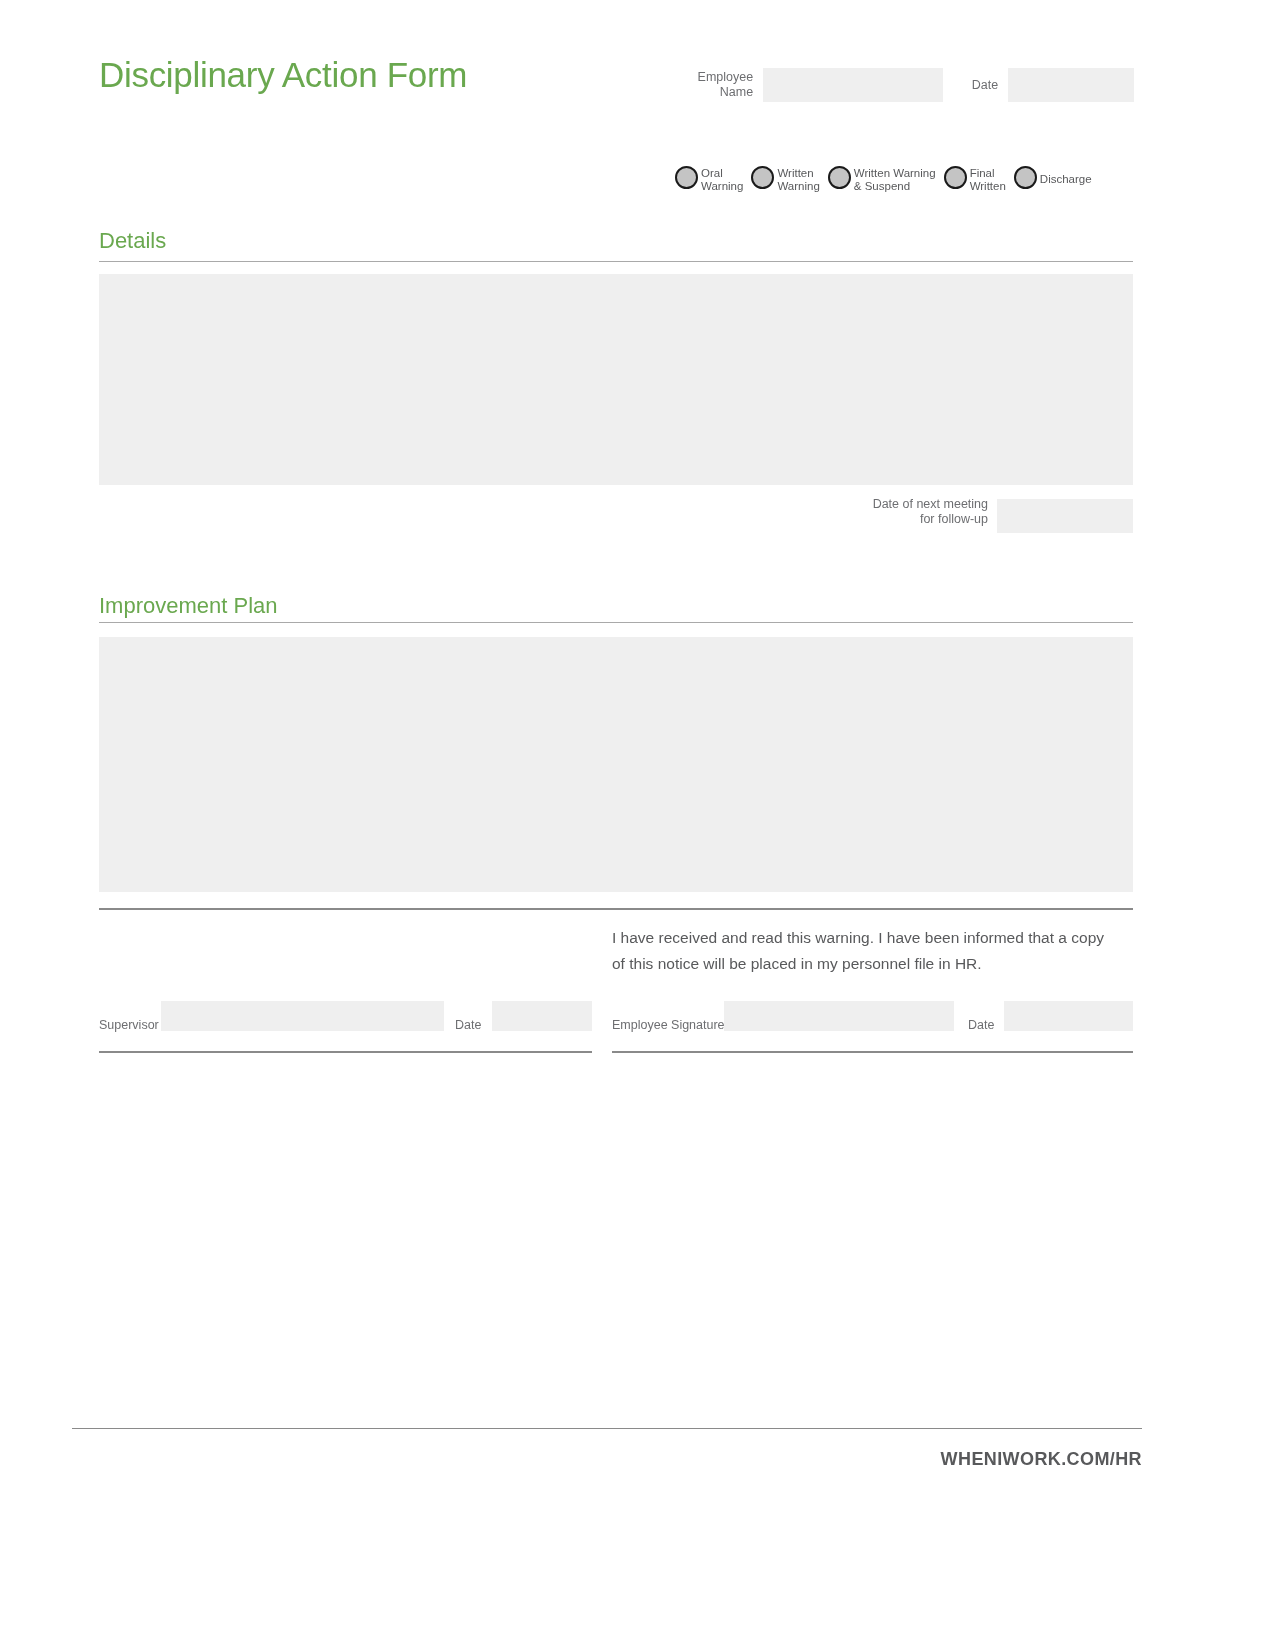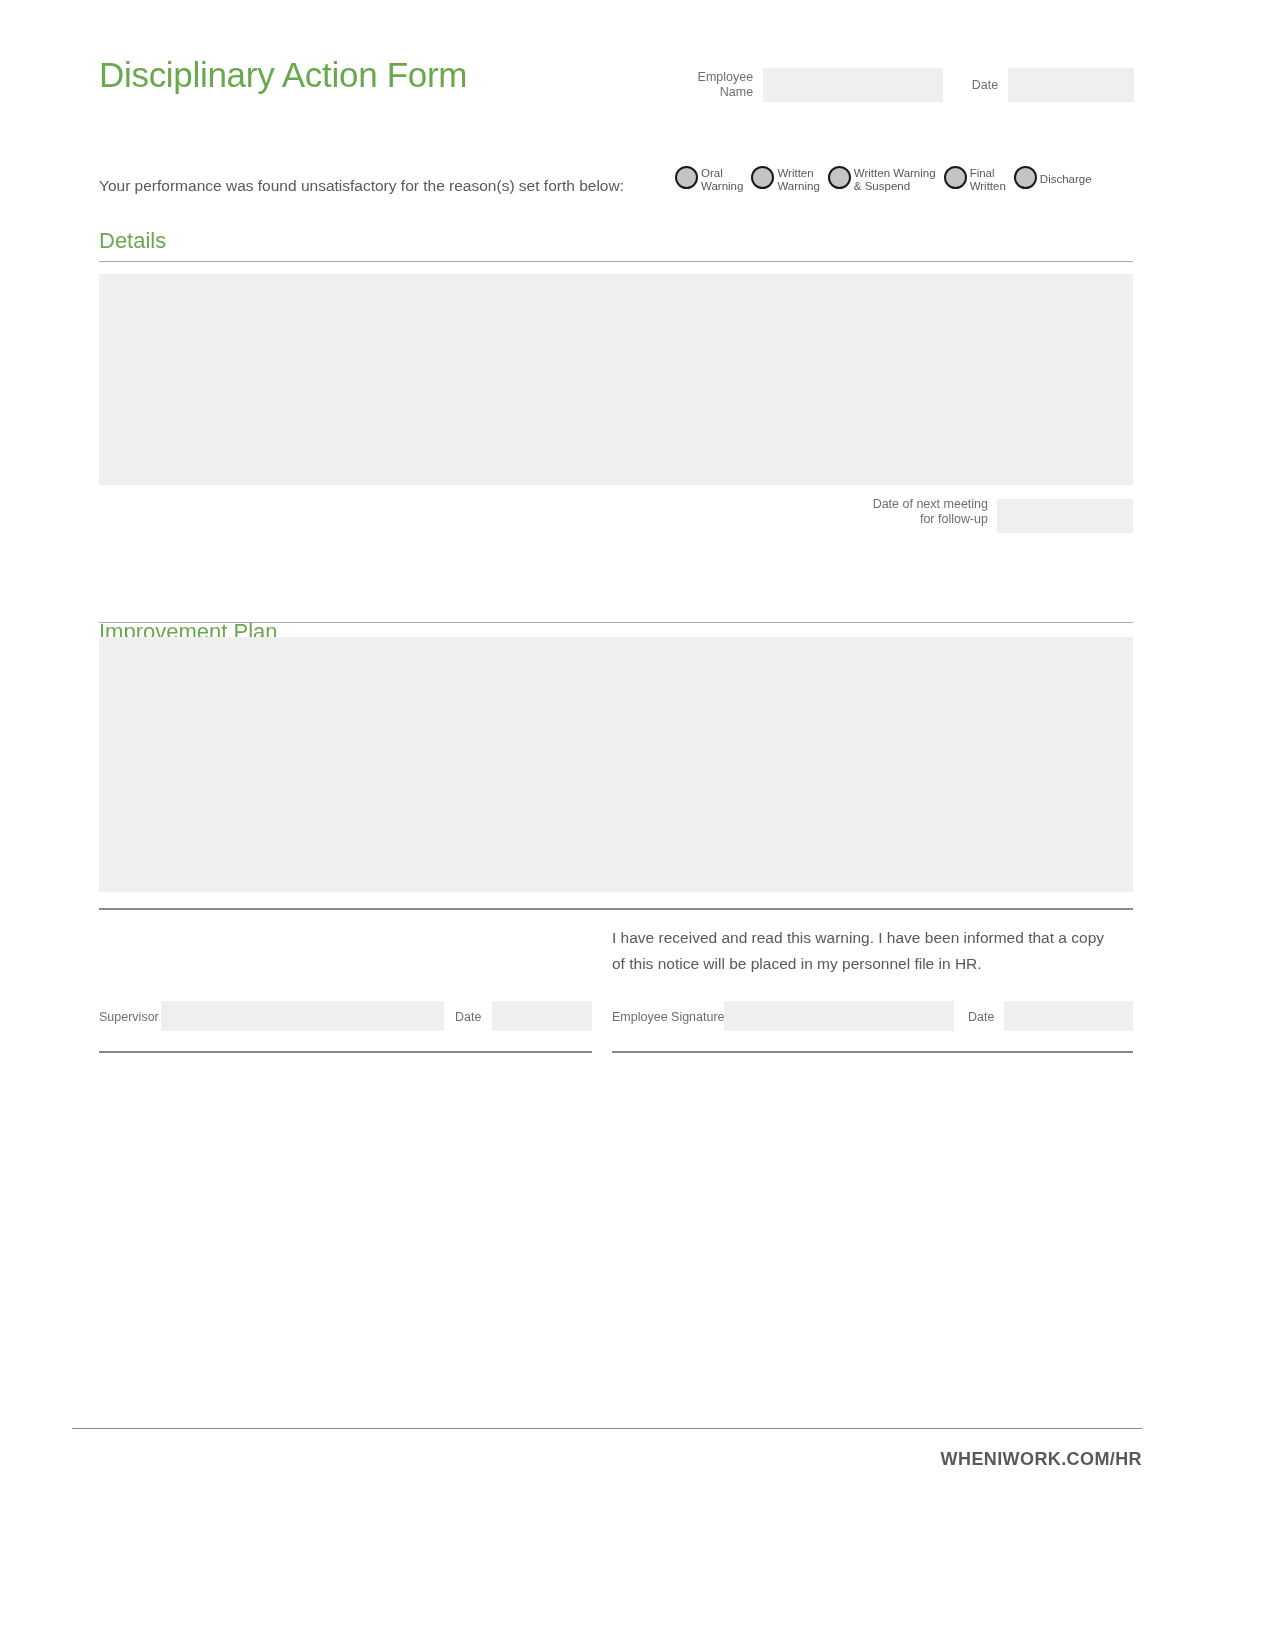--- a/index.html
+++ b/index.html
@@ -146,20 +146,21 @@
   .sig-text {
     position: absolute;
     font-size: 15.5px;
     line-height: 26px;
     color: #58595b;
   }
   .sig-field-label {
     position: absolute;
     font-size: 12.5px;
     color: #6d6e71;
+    margin-top: 8px;
   }
   .sig-box {
     position: absolute;
     background: #efefef;
     height: 30px;
   }
   .sig-underline {
     position: absolute;
     height: 1.5px;
     background: #8a8a8a;
@@ -186,21 +187,20 @@
 </style>
 </head>
 <body>
 
 <div class="page">
 
   <div class="header">
 
     <div class="form-title">Disciplinary Action Form</div>
 
-    <div class="intro-line">Your performance was found unsatisfactory for the reason(s) set forth below:</div>
 
     <div class="id-block">
 
       <div class="id-row">
         <div class="id-label two-line" style="width:78px;">Employee
 Name</div>
         <div class="fill-box" style="width:194px;"></div>
         <div class="id-label" style="width:60px;">Date</div>
         <div class="fill-box" style="width:136px;"></div>
       </div>
@@ -245,21 +245,21 @@
   <div class="section-title" style="left:99px; top:228px;">Details</div>
   <div class="section-rule" style="left:99px; top:261px; width:1034px;"></div>
 
   <div class="big-fill" style="left:99px; top:274px; width:1034px; height:211px;"></div>
 
 
   <div class="followup-label" style="left:860px; top:497px; width:128px; white-space:pre-line;">Date of next meeting
 for follow-up</div>
   <div class="fill-box" style="position:absolute; left:997px; top:499px; width:136px;"></div>
 
-  <div class="section-title" style="left:99px; top:619px;text-align:right;">Improvement Plan</div>
+  <div class="section-title" style="left:99px; top:593px;text-align:right;">Improvement Plan</div>
   <div class="section-rule" style="left:99px; top:622px; width:1034px;"></div>
 
   <div class="big-fill" style="left:99px; top:637px; width:1034px; height:255px;"></div>
 
   <div class="sig-rule" style="left:99px; top:908px; width:1034px;"></div>
 
 
   <div class="sig-text" style="left:612px; top:925px; width:500px;">I have received and read this warning. I have been informed that a copy of this notice will be placed in my personnel file in HR.</div>
 
   <div class="sig-field-label" style="left:99px; top:1010px;">Supervisor</div>

